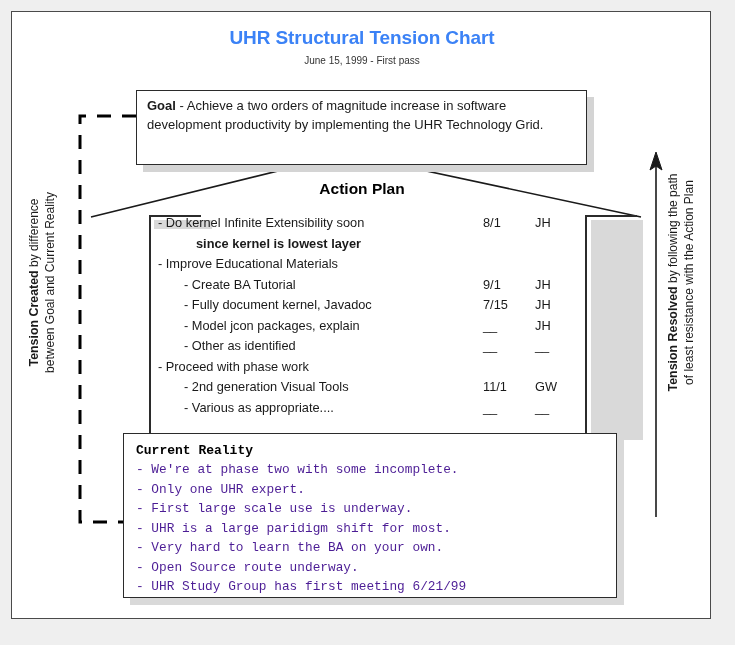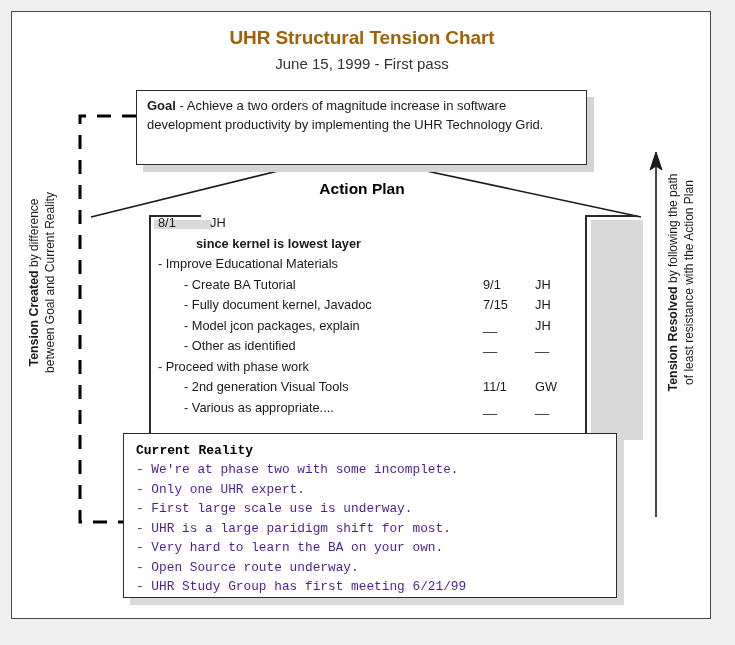--- a/index.html
+++ b/index.html
@@ -37,29 +37,29 @@
   }
 
   
   .chart-title {
     position: absolute;
     left: 0; top: 15px;
     width: 700px;
     text-align: center;
     font-size: 19px;
     font-weight: bold;
-    color: #a16207;
+    color: #3b82f6;
     letter-spacing: -0.1px;
   }
   .chart-subtitle {
     position: absolute;
     left: 0; top: 43px;
     width: 700px;
     text-align: center;
-    font-size: 15px;
+    font-size: 10px;
     color: #333;
   }
 
   
   .goal-shadow {
     position: absolute;
     left: 131px; top: 85px;
     width: 451px; height: 75px;
     background: #d4d4d4;
   }
@@ -223,20 +223,21 @@
 
       <div class="wall-left-shadow"></div>
       <div class="wall-right-shadow"></div>
       <div class="wall-line left"></div>
       <div class="wall-line right"></div>
       <div class="wall-top-left"></div>
       <div class="wall-top-right"></div>
 
       <div class="plan-list" id="plan-list">
           <div class="plan-row">
+            <div class="plan-label indent1">- Do kernel Infinite Extensibility soon</div>
             <div class="plan-date">8/1</div>
             <div class="plan-owner">JH</div>
           </div>
           <div class="plan-row">
             <div class="plan-label indent3">since kernel is lowest layer</div>
             <div class="plan-date"></div>
             <div class="plan-owner"></div>
           </div>
           <div class="plan-row">
             <div class="plan-label indent1">- Improve Educational Materials</div>

